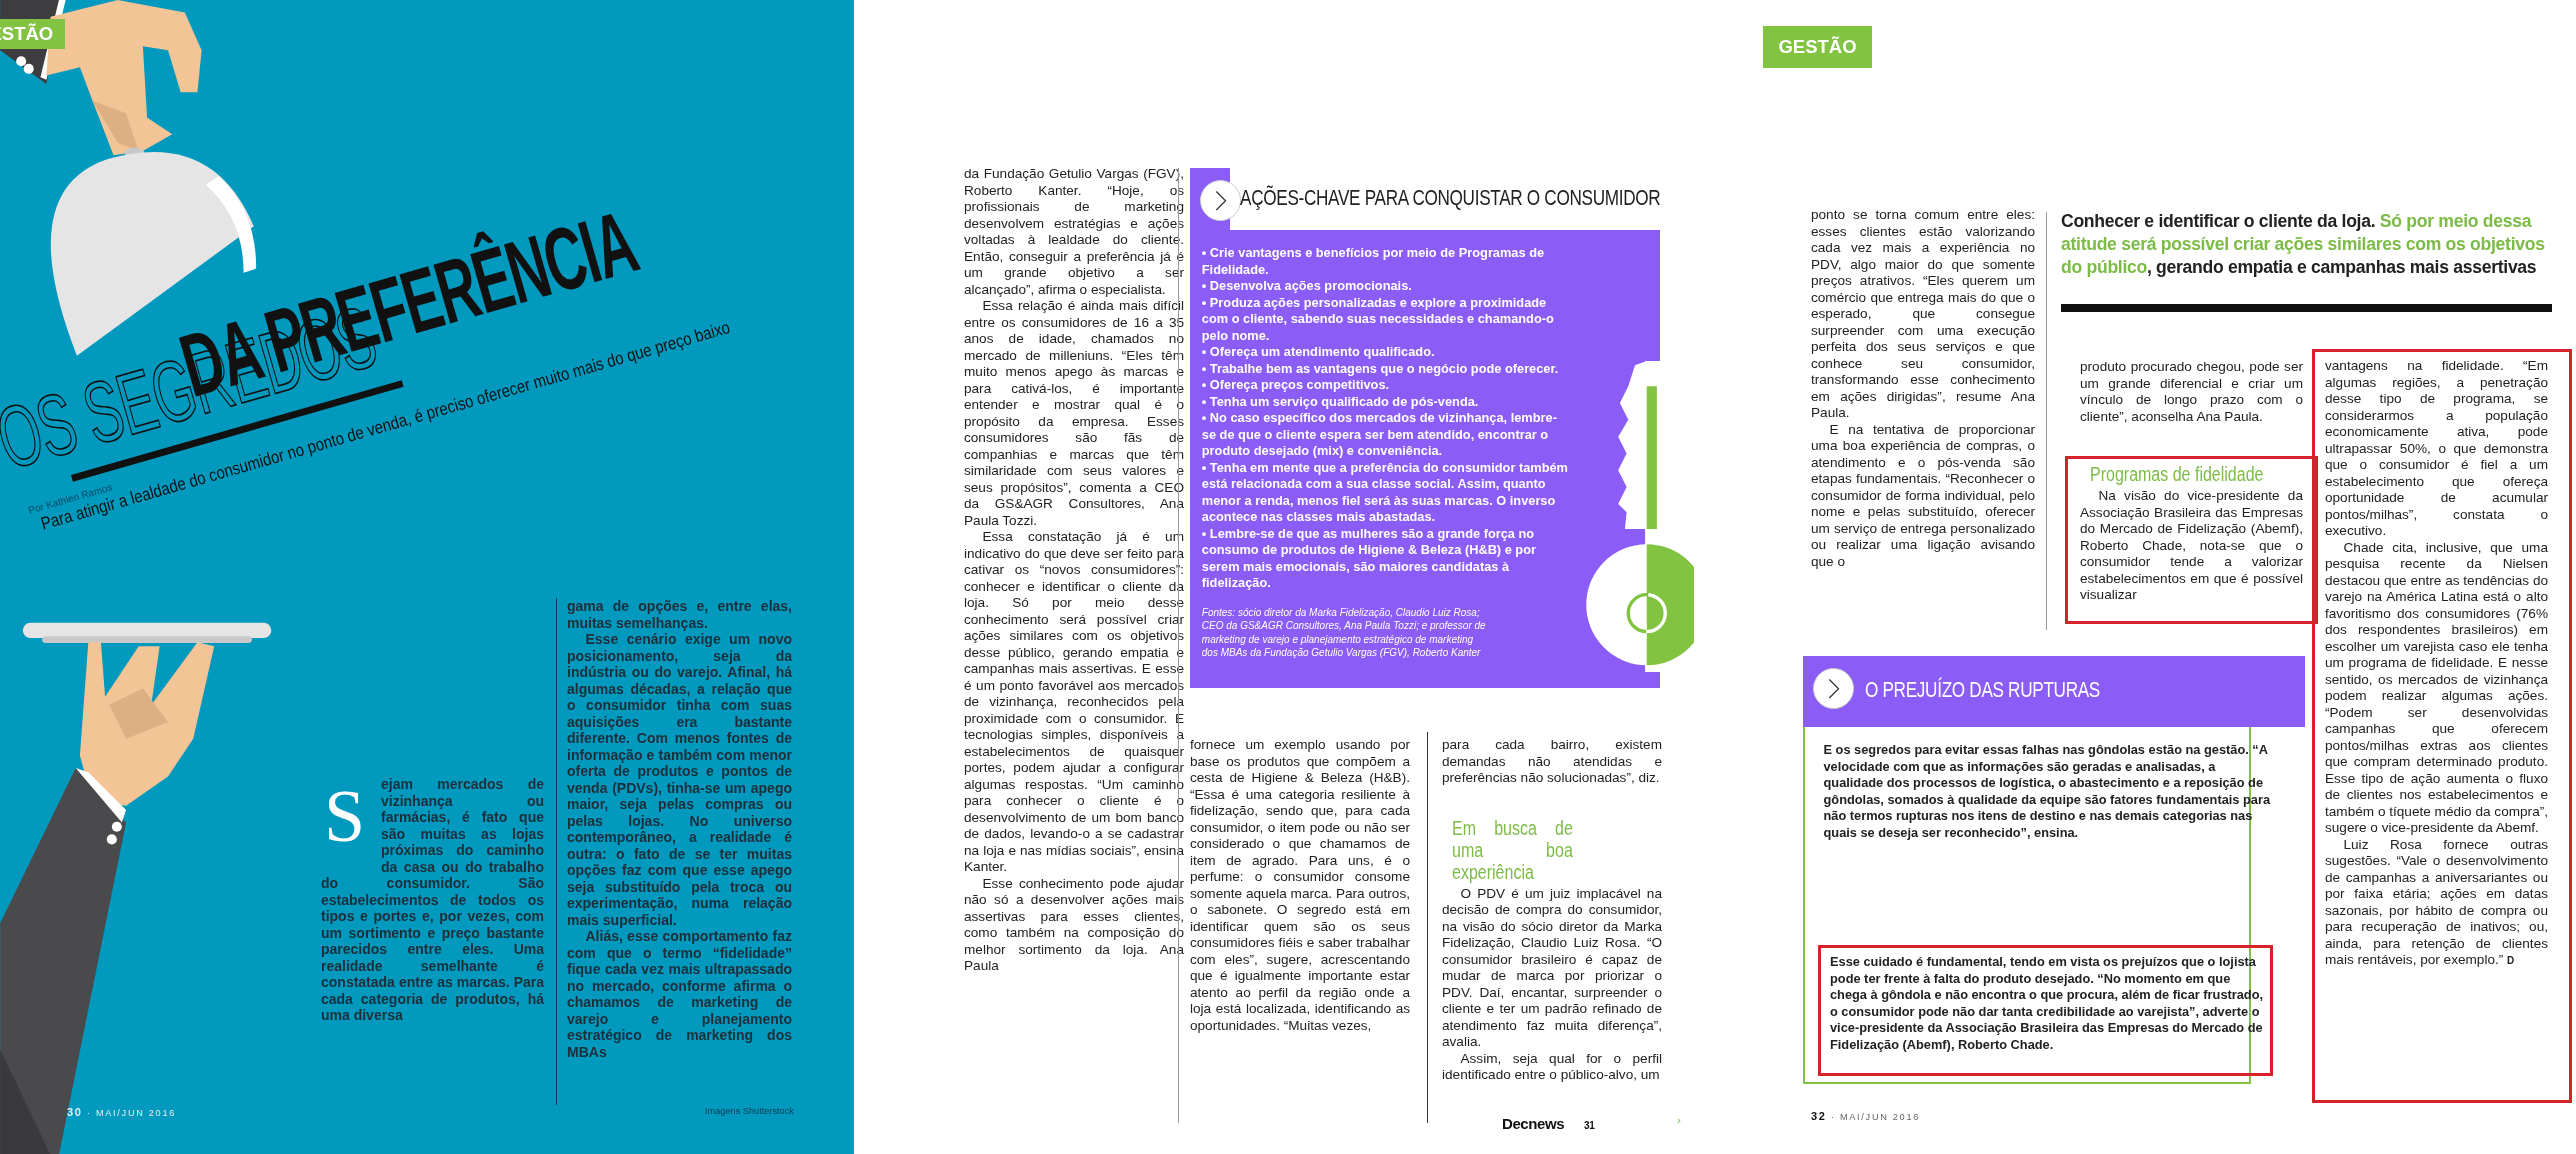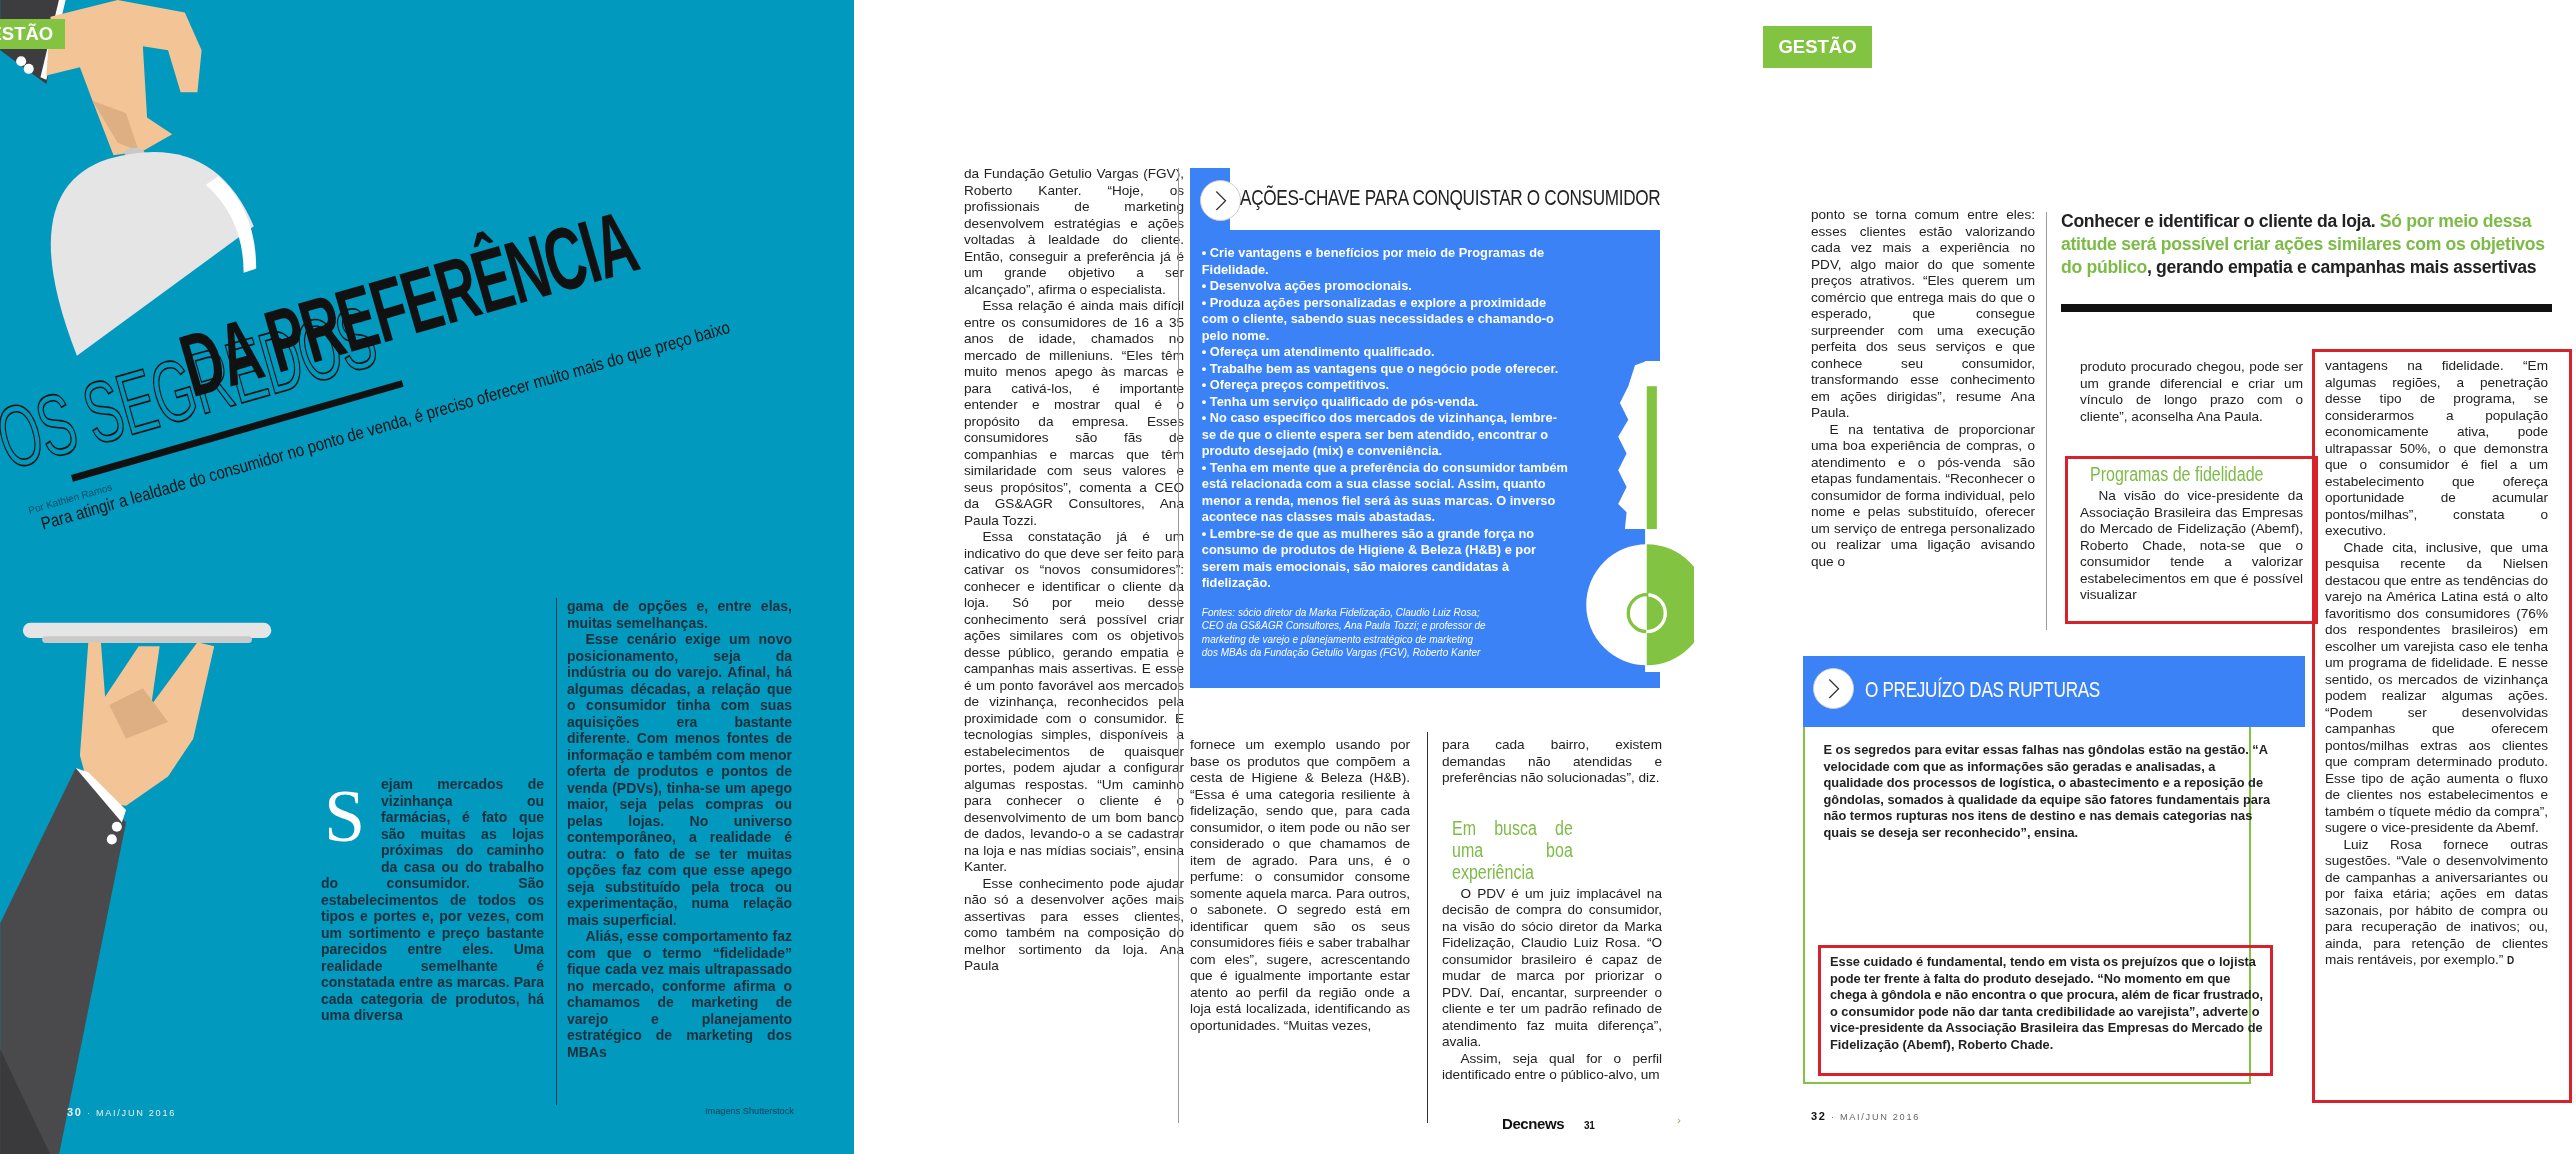--- a/index.html
+++ b/index.html
@@ -11,21 +11,21 @@
   .col { font-size:13.6px; line-height:16.5px; text-align:justify; hyphens:manual; }
   .col p { margin:0; text-indent:0; }
   .col p.ind { text-indent:18.5px; }
   .p30col { color:#1d2f3b; font-size:14px; line-height:16.5px;font-weight:bold; }
   .rule-v { position:absolute; width:0.8px; background:#333; }
   .t-light { font-family:"Liberation Sans", sans-serif; font-size:87px; font-weight:normal; color:transparent; -webkit-text-stroke:1.7px #111; letter-spacing:-1.7px; transform:scaleX(0.62); display:inline-block; transform-origin:left; }
   .t-bold { font-family:"Liberation Sans", sans-serif; font-size:89px; font-weight:bold; color:#111; letter-spacing:-2.5px; transform:scaleX(0.62); display:inline-block; transform-origin:left; }
   .footer { font-size:9.2px; letter-spacing:1.7px; color:#eee; }
   .footer b { font-size:11px; }
   
-  .gbox { background:#3b82f6; color:#fff; }
+  .gbox { background:#8b5cf6; color:#fff; }
   .kbox-list { font-size:12.8px; line-height:16.5px; font-weight:bold; font-stretch:condensed; }
   .kbox-list div { margin:0; }
   .src { font-style:italic; font-size:10px; line-height:13.4px; }
   .circle-ico { position:absolute; width:39px; height:39px; border-radius:50%; background:#fff; border:0.8px solid #ccc; display:flex; align-items:center; justify-content:center; }
   .box-title { font-family:"Liberation Sans", sans-serif; font-size:22px; color:#222; letter-spacing:-0.4px; transform:scaleX(0.78); transform-origin:left; white-space:nowrap; }
   .subhead { color:#7dbb47; font-size:20px; line-height:22px; transform:scaleX(0.8); transform-origin:left; white-space:nowrap; }
   .redbox { position:absolute; border:3.4px solid #d7222c; box-sizing:border-box; }
   .pull { font-weight:bold; font-size:17.6px; line-height:23px; letter-spacing:-0.3px; }
   .pull .g { color:#7dbb47; }
 </style>

